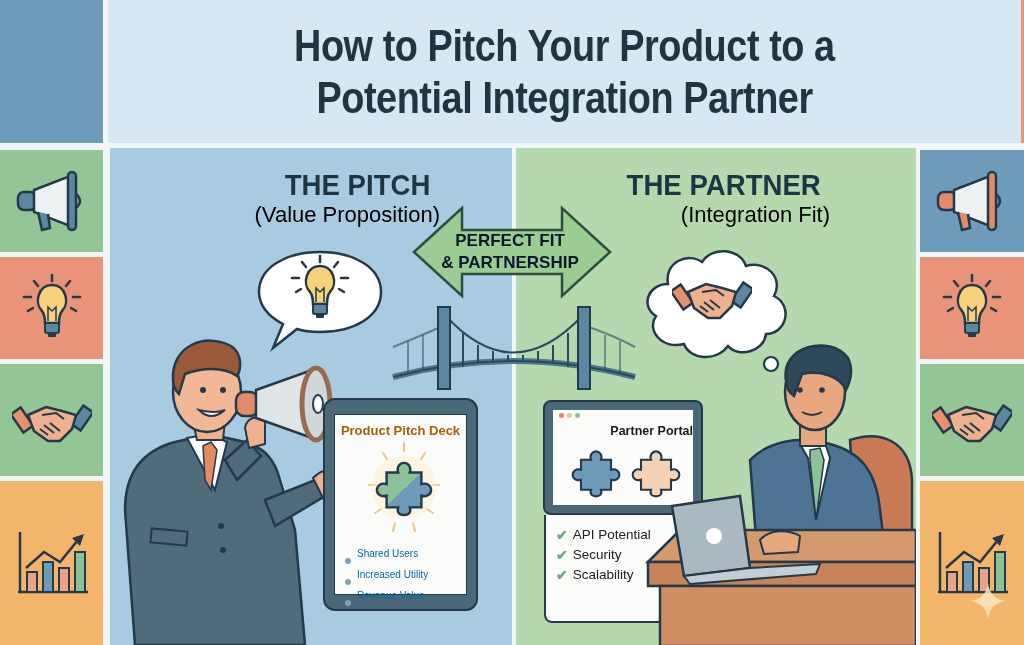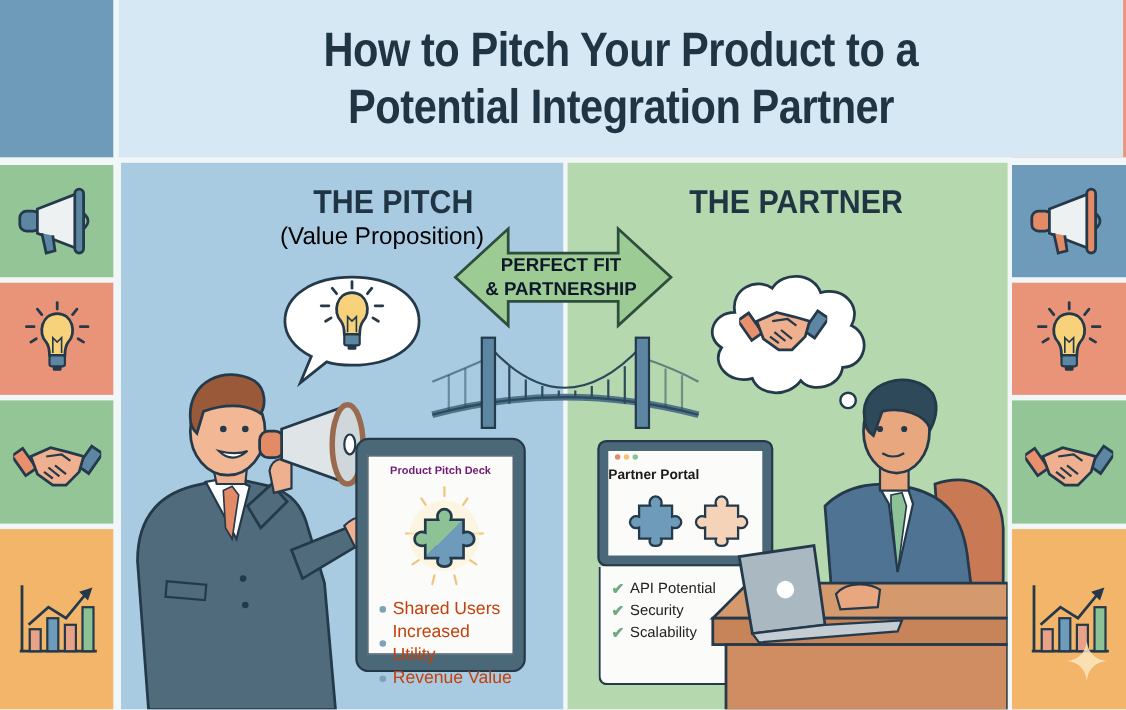--- a/index.html
+++ b/index.html
@@ -18,28 +18,28 @@
   .heading { position: absolute; text-align: right; }
   .heading .h { font-size: 30px; font-weight: bold; color: #1f3543; line-height: 34px; transform: scaleX(0.92); }
   .heading .s { font-size: 22px; color: #000000; line-height: 26px; }
 
   .abs { position: absolute; }
 
   .arrow-text { position: absolute; left: 440px; top: 230px; width: 140px; text-align: center; font-weight: bold; font-size: 17px; line-height: 22px; color: #0f172a; }
 
   .tablet { position: absolute; left: 323px; top: 398px; width: 155px; height: 213px; background: #4a6878; border: 2px solid #24394a; border-radius: 12px; }
   .tablet .screen { position: absolute; left: 9px; top: 14px; right: 9px; bottom: 14px; background: #fbfbf9; border: 1px solid #24394a; }
-  .tablet .deck-title { position: absolute; top: 8px; width: 100%; text-align: center; font-size: 10px; font-weight: bold; color: #701a75; }
+  .tablet .deck-title { position: absolute; top: 8px; width: 100%; text-align: center; font-size: 13px; font-weight: bold; color: #a16207; }
   .tablet ul { position: absolute; left: 10px; top: 128px; list-style: none; }
-  .tablet li { font-size: 16px; line-height: 21px; color: #c2410c; display: flex; align-items: center; }
+  .tablet li { font-size: 10px; line-height: 21px; color: #0369a1; display: flex; align-items: flex-end; }
   .tablet li .dot { width: 6px; height: 6px; border-radius: 50%; background: #7fa3b5; margin-right: 6px; }
 
   .laptop-screen { position: absolute; left: 543px; top: 400px; width: 160px; height: 115px; background: #4a6878; border: 2px solid #24394a; border-radius: 8px; }
   .laptop-screen .screen { position: absolute; left: 8px; top: 8px; right: 8px; bottom: 8px; background: #fbfbf9; }
-  .laptop-screen .portal-title { position: absolute; top: 14px; width: 100%; text-align: left; font-size: 12.5px; font-weight: bold; color: #1a1a1a; }
+  .laptop-screen .portal-title { position: absolute; top: 14px; width: 100%; text-align: right; font-size: 12.5px; font-weight: bold; color: #1a1a1a; }
   .laptop-screen .dots { position: absolute; left: 6px; top: 3px; display: flex; gap: 3px; }
   .laptop-screen .dots span { width: 5px; height: 5px; border-radius: 50%; }
   .checklist { position: absolute; left: 544px; top: 515px; width: 140px; height: 108px; background: #fbfbf9; border: 2px solid #24394a; border-top: none; border-radius: 0 0 8px 8px; }
   .checklist ul { list-style: none; position: absolute; left: 10px; top: 10px; }
   .checklist li { font-size: 13.5px; line-height: 20px; color: #222; display: flex; align-items: center; }
   .checklist li .chk { color: #6fa983; font-weight: bold; margin-right: 5px; font-size: 14px; }
 </style>
 </head>
 <body>
 
@@ -151,20 +151,21 @@
 
 <div class="panel-left"></div>
 <div class="panel-right"></div>
 
 <div class="heading" style="left:200px;top:168px;width:240px;">
   <div class="h">THE PITCH</div>
   <div class="s">(Value Proposition)</div>
 </div>
 <div class="heading" style="left:600px;top:168px;width:230px;">
   <div class="h">THE PARTNER</div>
+  <div class="s">(Integration Fit)</div>
 </div>
 
 <svg class="abs" style="left:412px;top:200px;" width="200" height="104" viewBox="0 0 200 104">
   <path d="M2 52 L50 8 L50 30 L150 30 L150 8 L198 52 L150 96 L150 74 L50 74 L50 96 Z" fill="#9ccc94" stroke="#2e4d3d" stroke-width="2.5"></path>
 </svg>
 <div class="arrow-text">
   <div>PERFECT FIT</div>
   <div>&amp; PARTNERSHIP</div>
 </div>
 

